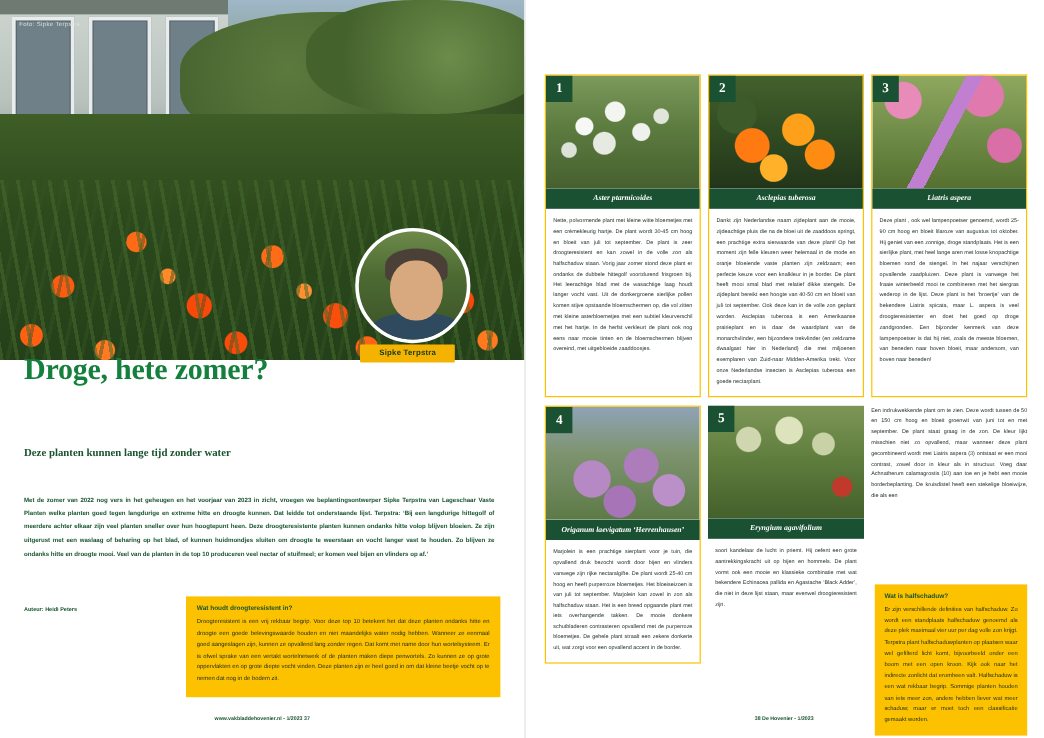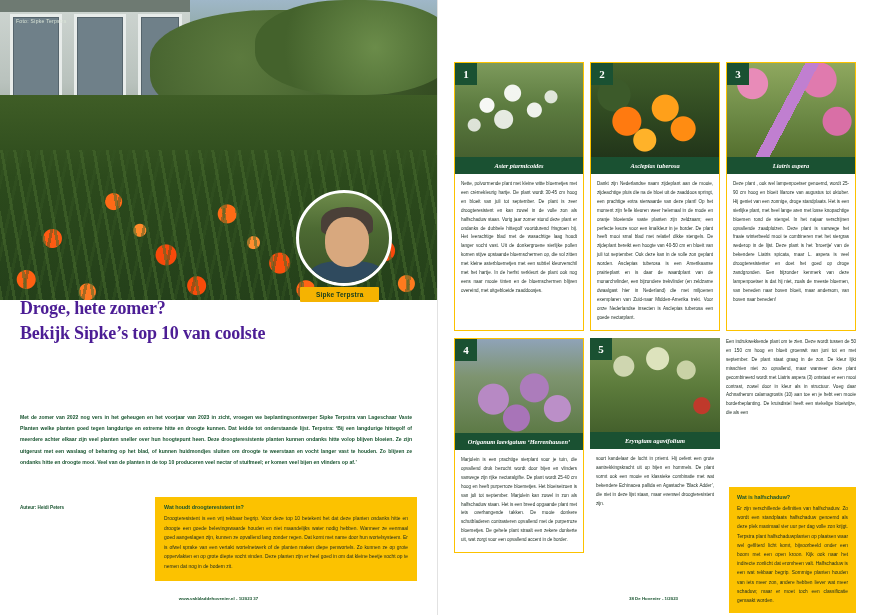--- a/index.html
+++ b/index.html
@@ -107,22 +107,22 @@
   }
   .name-badge {
     position: absolute; left: 300px; top: 287px;
     background: #f5b301; color: #123b1f;
     font-size: 6.5px; font-weight: bold; letter-spacing: .2px;
     padding: 4px 16px; border-radius: 1px; z-index: 4;
   }
 
   .headline {
     position: absolute; left: 20px; top: 296px; width: 400px;
-    color: #4c1d95; font-family: "Liberation Serif", serif;
-    font-weight: bold; font-size: 18px; line-height: 25px;
+    color: #15803d; font-family: "Liberation Serif", serif;
+    font-weight: bold; font-size: 25px; line-height: 25px;
     letter-spacing: -.2px;
   }
   .subhead {
     position: absolute; left: 20px; top: 372px; width: 400px;
     color: #17532e; font-family: "Liberation Serif", serif;
     font-weight: bold; font-size: 9px;
   }
   .intro {
     position: absolute; left: 20px; top: 412px; width: 392px;
     color: #17532e; font-size: 5.1px; line-height: 11.2px;
@@ -274,23 +274,23 @@
 
     <div class="portrait">
       <div class="body"></div>
       <div class="hairp"></div>
       <div class="face"></div>
     </div>
     <div class="name-badge">Sipke Terpstra</div>
 
     <div class="headline">
       <div>Droge, hete zomer?</div>
-      <div>Bekijk Sipke’s top 10 van coolste</div>
-    </div>
-
+    </div>
+
+    <div class="subhead">Deze planten kunnen lange tijd zonder water</div>
     <div class="intro">Met de zomer van 2022 nog vers in het geheugen en het voorjaar van 2023 in zicht, vroegen we beplantingsontwerper Sipke Terpstra van Lageschaar Vaste Planten welke planten goed tegen langdurige en extreme hitte en droogte kunnen. Dat leidde tot onderstaande lijst. Terpstra: ‘Bij een langdurige hittegolf of meerdere achter elkaar zijn veel planten sneller over hun hoogtepunt heen. Deze droogteresistente planten kunnen ondanks hitte volop blijven bloeien. Ze zijn uitgerust met een waslaag of beharing op het blad, of kunnen huidmondjes sluiten om droogte te weerstaan en vocht langer vast te houden. Zo blijven ze ondanks hitte en droogte mooi. Veel van de planten in de top 10 produceren veel nectar of stuifmeel; er komen veel bijen en vlinders op af.’</div>
     <div class="author">Auteur: Heidi Peters</div>
 
     <div class="callout">
       <h4>Wat houdt droogteresistent in?</h4>
       <p>Droogteresistent is een vrij rekbaar begrip. Voor deze top 10 betekent het dat deze planten ondanks hitte en droogte een goede belevingswaarde houden en niet maandelijks water nodig hebben. Wanneer ze eenmaal goed aangeslagen zijn, kunnen ze opvallend lang zonder regen. Dat komt met name door hun wortelsysteem. Er is ofwel sprake van een vertakt wortelnetwerk of de planten maken diepe penwortels. Zo kunnen ze op grote oppervlakten en op grote diepte vocht vinden. Deze planten zijn er heel goed in om dat kleine beetje vocht op te nemen dat nog in de bodem zit.</p>
     </div>
 
     <div class="footer-left">www.vakbladdehovenier.nl - 1/2023   37</div>
   </div>

